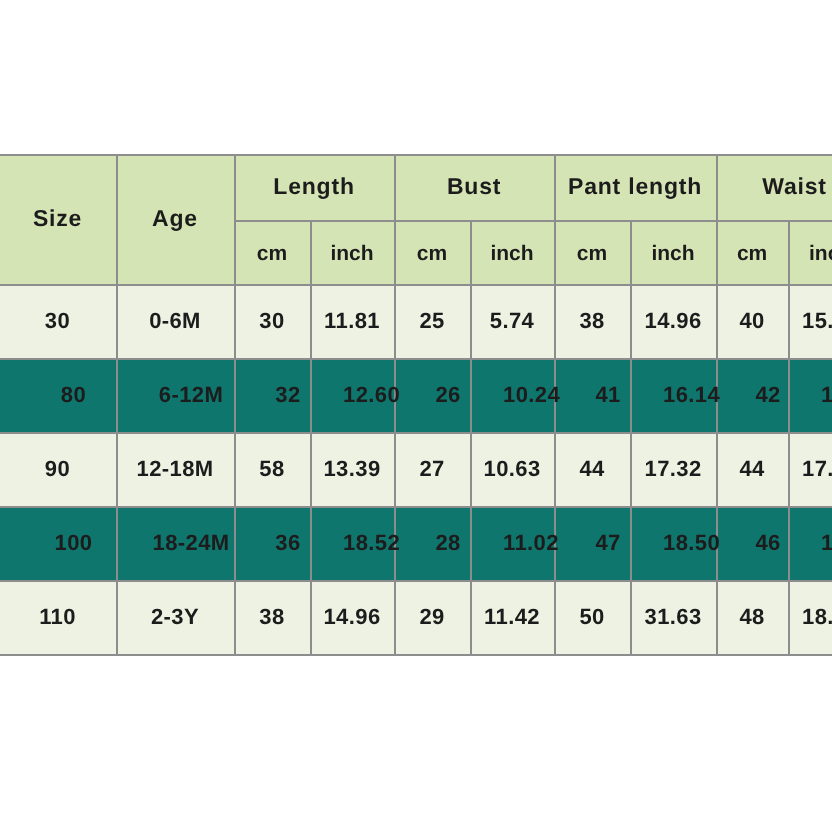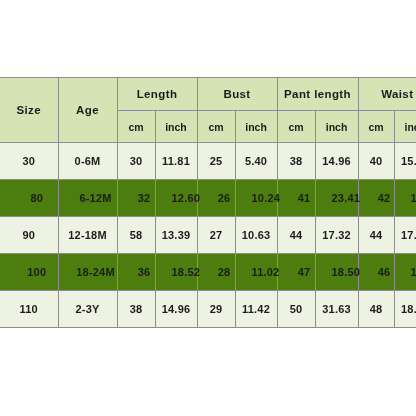--- a/index.html
+++ b/index.html
@@ -70,21 +70,21 @@
     height: 37px;
   }
   tbody td {
     font-size: 11px;
     letter-spacing: 0.2px;
   }
   tbody tr.row-odd td {
     background: #eef2e3;
   }
   tbody tr.row-even td {
-    background: #4d7c0f;
+    background: #0f766e;
     padding-left: 16px;
   }
 
   
   col.c-size  { width: 58px; }
   col.c-age   { width: 59px; }
   col.c-unit  { width: 38px; }
   col.c-inch  { width: 42px; }
   col.c-unit2 { width: 38px; }
   col.c-inch2 { width: 42px; }
@@ -132,35 +132,35 @@
       </tr>
     </thead>
 
     <tbody>
       <tr class="row-odd">
         <td>30</td>
         <td>0-6M</td>
         <td>30</td>
         <td>11.81</td>
         <td>25</td>
-        <td>5.40</td>
+        <td>5.74</td>
         <td>38</td>
         <td>14.96</td>
         <td>40</td>
         <td>15.75</td>
       </tr>
       <tr class="row-even">
         <td>80</td>
         <td>6-12M</td>
         <td>32</td>
         <td>12.60</td>
         <td>26</td>
         <td>10.24</td>
         <td>41</td>
-        <td>23.41</td>
+        <td>16.14</td>
         <td>42</td>
         <td>16.54</td>
       </tr>
       <tr class="row-odd">
         <td>90</td>
         <td>12-18M</td>
         <td>58</td>
         <td>13.39</td>
         <td>27</td>
         <td>10.63</td>

